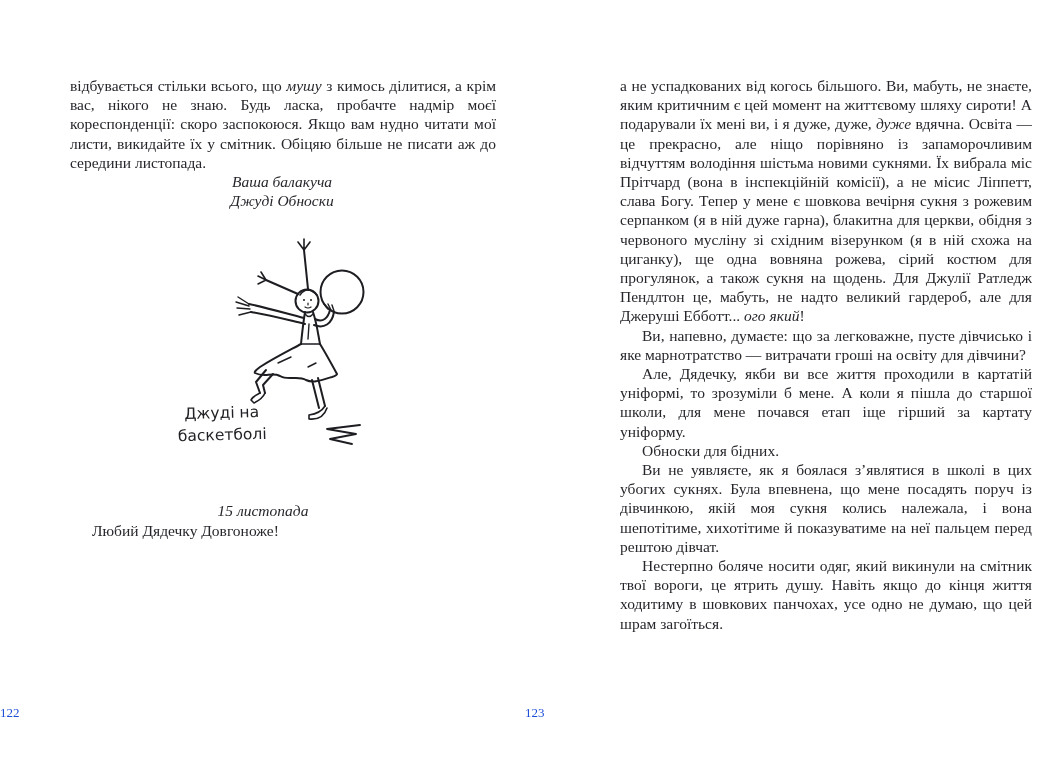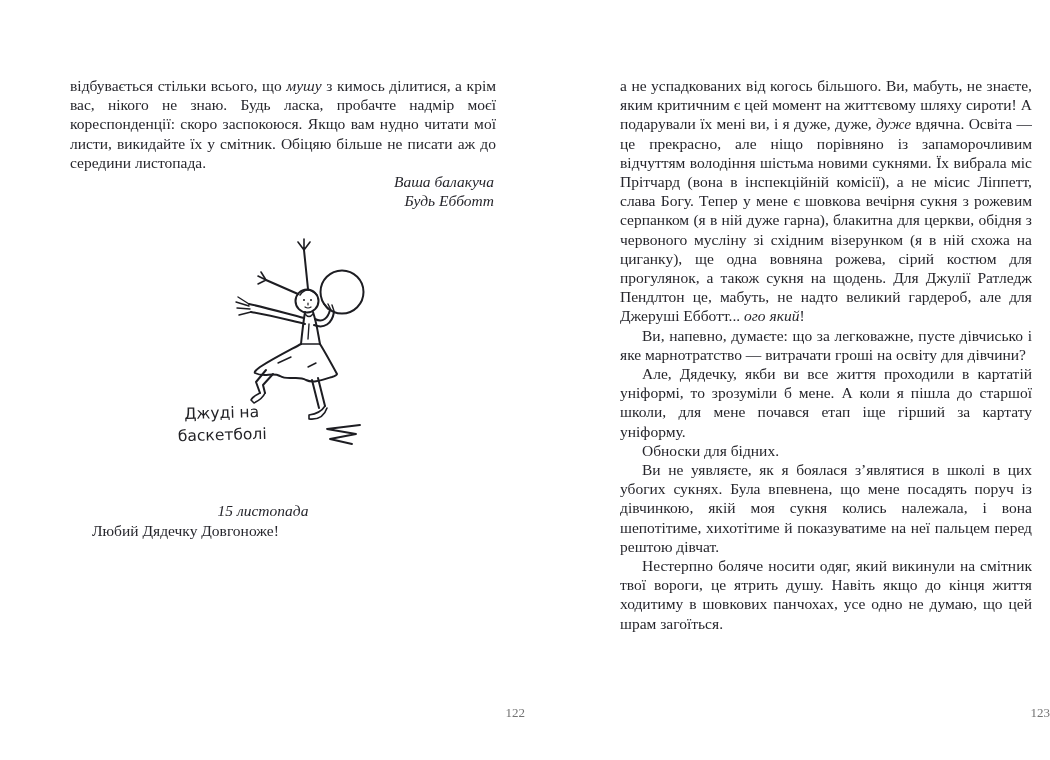--- a/index.html
+++ b/index.html
@@ -11,34 +11,34 @@
   .text-col{
     position:absolute;top:76px;height:625px;
     color:#26262c;font-size:15.5px;line-height:19.2px;
     text-align:justify;overflow:hidden;
   }
   #left-col{left:70px;width:426px;}
   #right-col{left:588px;width:412px;margin-left:32px;}
   .para{margin:0;padding:0;}
   .para.indent{text-indent:22px;}
   em{font-style:italic;}
-  .signature{font-style:italic;text-align:right;padding-right:2px;}
+  .signature{font-style:italic;text-align:center;padding-right:2px;}
   .date-line{font-style:italic;text-align:center;padding-right:40px;}
   .spacer{width:100%;}
   .figure{position:absolute;left:148px;top:160px;width:175px;height:215px;}
   .figure svg{display:block;width:100%;height:100%;}
   .illo-caption{
     position:absolute;left:96px;top:326px;width:112px;
     text-align:center;font-family:"DejaVu Sans", sans-serif;
     font-size:15.5px;line-height:22px;color:#222226;
     transform:rotate(-1.5deg);
   }
   .pagenum{
-    position:absolute;top:705px;width:525px;text-align:right;
-    font-size:13px;color:#737373;font-family:"Liberation Serif", serif;
+    position:absolute;top:705px;width:525px;text-align:left;
+    font-size:13px;color:#1d4ed8;font-family:"Liberation Serif", serif;
   }
   #pn-left{left:0;}
   #pn-right{left:525px;}
 </style>
 </head>
 <body style="background: rgb(255, 255, 255);">
 
 <div class="text-col" id="left-col" style="color: rgb(38, 38, 44);">
 
   <div class="figure">
@@ -87,21 +87,21 @@
     </svg>
   </div>
 
   <div class="illo-caption">
     <div>Джуді на</div>
     <div>баскетболі</div>
   </div>
 <p class="para"><span>відбувається стільки всього, що </span><em>мушу</em><span> з кимось ділитися, а крім вас, нікого не знаю. Будь ласка, пробачте надмір моєї кореспонденції: скоро заспокоюся. Якщо вам нудно читати мої листи, викидайте їх у смітник. Обіцяю більше не писати аж до середини листопада.</span></p>
     <div class="signature">
       <div>Ваша балакуча</div>
-      <div>Будь Ебботт</div>
+      <div>Джуді Обноски</div>
     </div>
     <div class="spacer" style="height: 291px;"></div>
     <div class="date-line">15 листопада</div>
     <p class="para indent"><span>Любий Дядечку Довгоноже!</span></p>
   </div>
 
 <div class="text-col" id="right-col" style="color: rgb(38, 38, 44);">
     <p class="para"><span>а не успадкованих від когось більшого. Ви, мабуть, не знаєте, яким критичним є цей момент на життєвому шляху сироти! А подарували їх мені ви, і я дуже, дуже, </span><em>дуже</em><span> вдячна. Освіта — це прекрасно, але ніщо порівняно із запаморочливим відчуттям володіння шістьма новими сукнями. Їх вибрала міс Прітчард (вона в інспекційній комісії), а не місис Ліппетт, слава Богу. Тепер у мене є шовкова вечірня сукня з рожевим серпанком (я в ній дуже гарна), блакитна для церкви, обідня з червоного мусліну зі східним візерунком (я в ній схожа на циганку), ще одна вовняна рожева, сірий костюм для прогулянок, а також сукня на щодень. Для Джулії Ратледж Пендлтон це, мабуть, не надто великий гардероб, але для Джеруші Ебботт... </span><em>ого який</em><span>!</span></p>
     <p class="para indent"><span>Ви, напевно, думаєте: що за легковажне, пусте дівчисько і яке марнотратство — витрачати гроші на освіту для дівчини?</span></p>
     <p class="para indent"><span>Але, Дядечку, якби ви все життя проходили в картатій уніформі, то зрозуміли б мене. А коли я пішла до старшої школи, для мене почався етап іще гірший за картату уніформу.</span></p>

